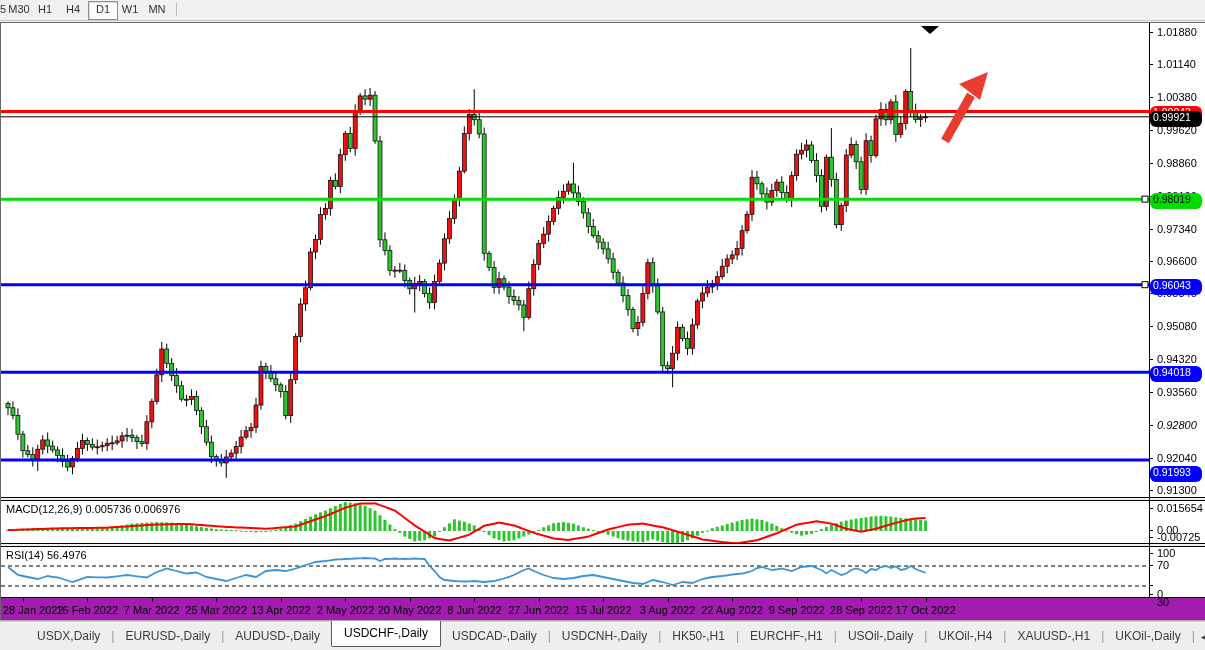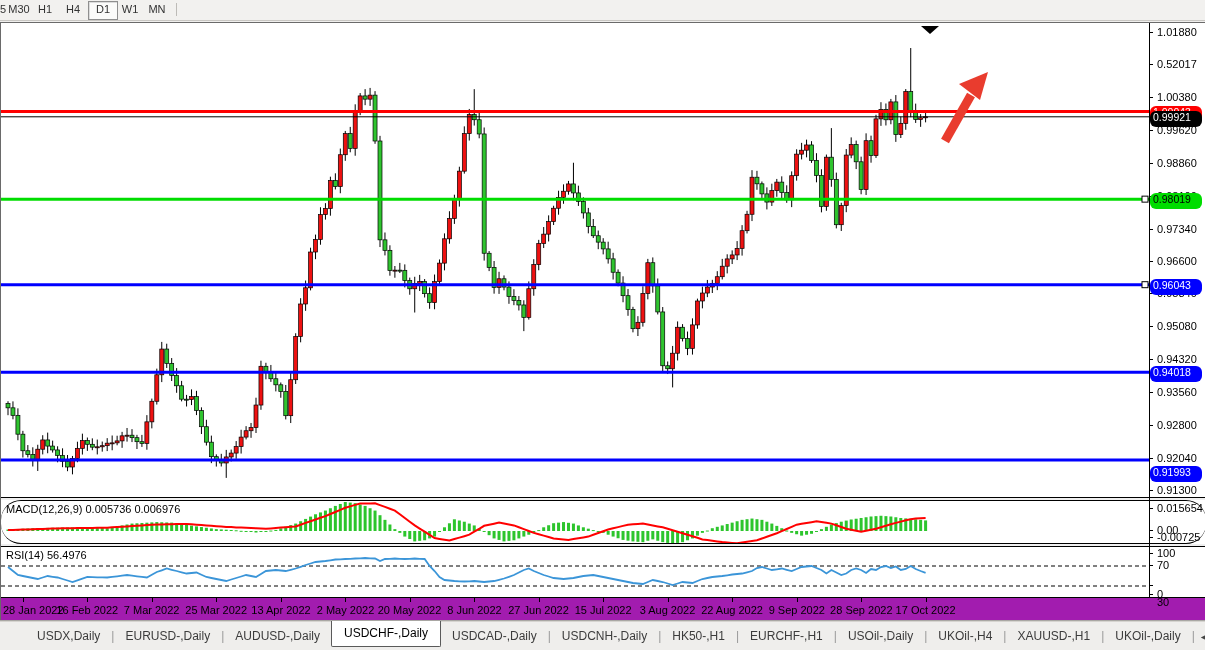--- a/index.html
+++ b/index.html
@@ -15,21 +15,21 @@
   .tb-btn.active{background:#fbfbfa;border:1px solid #8f8f8f;line-height:15px;
                  box-shadow:inset 1px 1px 0 #dcdcdc;}
   .tb-sep{position:absolute;top:3px;width:1px;height:13px;background:#bdbbb7;}
 
   
   #chart-window{position:absolute;left:0;top:22px;width:1205px;height:598px;background:#ffffff;
                 border-left:1px solid #6a6a6a;border-top:1px solid #6a6a6a;box-sizing:border-box;}
   .panel{position:absolute;left:0;width:1205px;background:#fff;box-sizing:border-box;}
   #main-panel{top:0;height:475px;border-bottom:1px solid #000;}
   #sep1{top:475px;height:2px;background:#efefef;}
-  #macd-panel{top:477px;height:44px;border-top:1px solid #000;border-bottom:1px solid #000;border-radius:20px;}
+  #macd-panel{top:477px;height:44px;border-top:1px solid #000;border-bottom:1px solid #000;}
   #sep2{top:521px;height:2px;background:#efefef;}
   #rsi-panel{top:523px;height:52px;border-top:1px solid #000;border-bottom:1px solid #000;}
   #date-strip{top:575px;height:23px;background:#a21caf;}
   .vaxis-border{position:absolute;left:1148px;top:0;width:1px;height:575px;background:#000;}
 
   svg{display:block;}
   .panel svg{position:absolute;left:0;top:0;}
 
   #chart-title{position:absolute;left:7px;top:4px;font-size:11px;color:#000;white-space:pre;}
   #chart-title .tri{font-size:8px;vertical-align:1px;}
@@ -714,21 +714,21 @@
         <div class="dlabel" style="left: 829.12px;">28 Sep 2022</div>
         <div class="dtick" style="left: 924.6px;"></div>
         <div class="dlabel" style="left: 894.6px;">17 Oct 2022</div>
       </div>
 
     <div class="vaxis-border"></div>
     <div id="right-axis">
         <div class="ptick" style="top: 9px;"></div>
         <div class="plabel" style="top: 3px;">1.01880</div>
         <div class="ptick" style="top: 41px;"></div>
-        <div class="plabel" style="top: 35px;">0.52017</div>
+        <div class="plabel" style="top: 35px;">1.01140</div>
         <div class="ptick" style="top: 74px;"></div>
         <div class="plabel" style="top: 68px;">1.00380</div>
         <div class="ptick" style="top: 107px;"></div>
         <div class="plabel" style="top: 101px;">0.99620</div>
         <div class="ptick" style="top: 140px;"></div>
         <div class="plabel" style="top: 134px;">0.98860</div>
         <div class="ptick" style="top: 173px;"></div>
         <div class="plabel" style="top: 167px;">0.98100</div>
         <div class="ptick" style="top: 206px;"></div>
         <div class="plabel" style="top: 200px;">0.97340</div>
@@ -736,21 +736,21 @@
         <div class="plabel" style="top: 232px;">0.96600</div>
         <div class="ptick" style="top: 270px;"></div>
         <div class="plabel" style="top: 264px;">0.95840</div>
         <div class="ptick" style="top: 303px;"></div>
         <div class="plabel" style="top: 297px;">0.95080</div>
         <div class="ptick" style="top: 336px;"></div>
         <div class="plabel" style="top: 330px;">0.94320</div>
         <div class="ptick" style="top: 369px;"></div>
         <div class="plabel" style="top: 363px;">0.93560</div>
         <div class="ptick" style="top: 402px;"></div>
-        <div class="plabel" style="top: 396px;">0.92800</div>
+        <div class="plabel" style="top: 396px; font-style: italic;">0.92800</div>
         <div class="ptick" style="top: 435px;"></div>
         <div class="plabel" style="top: 429px;">0.92040</div>
         <div class="ptick" style="top: 467px;"></div>
         <div class="plabel" style="top: 461px;">0.91300</div>
         <div class="ptick" style="top: 485px;"></div>
         <div class="plabel" style="top: 479px;">0.015654</div>
         <div class="ptick" style="top: 507px;"></div>
         <div class="plabel" style="top: 501px;">0.00</div>
         <div class="ptick" style="top: 514px;"></div>
         <div class="plabel" style="top: 508px;">-0.00725</div>

